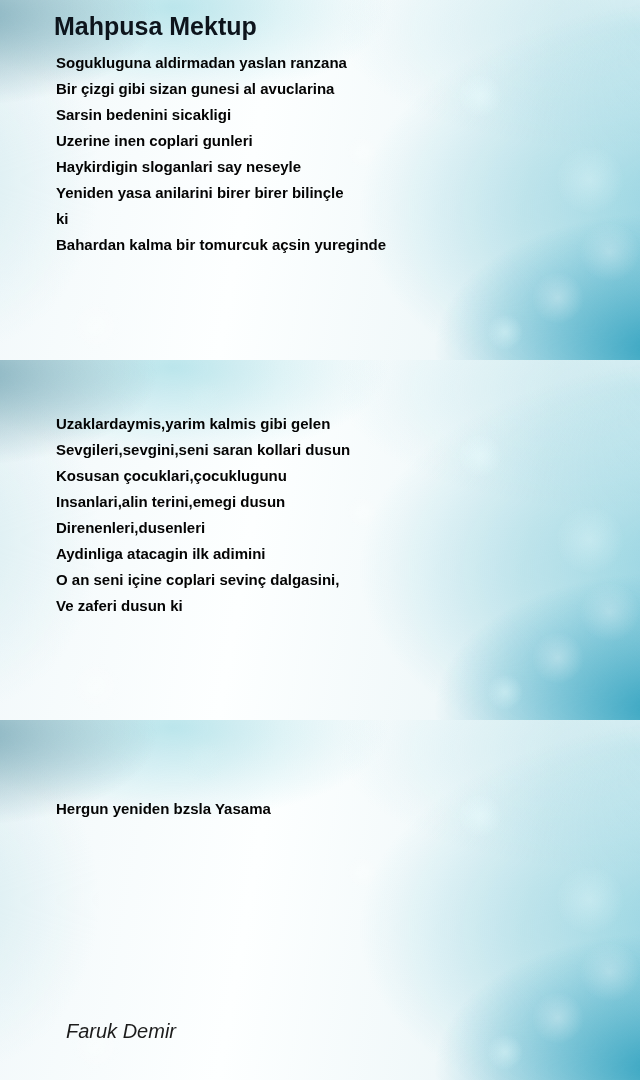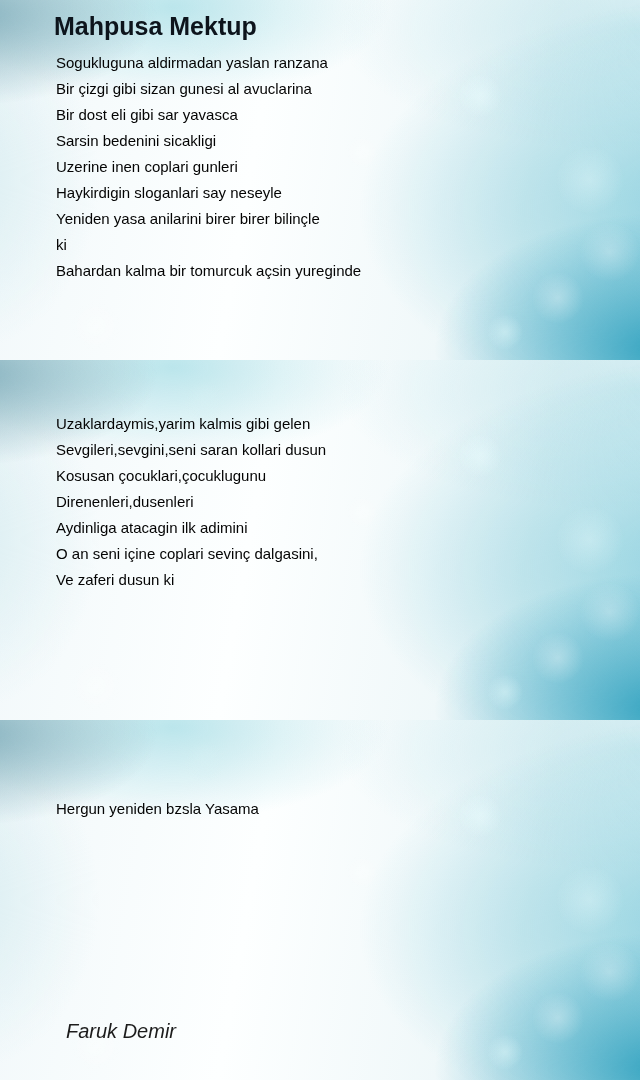--- a/index.html
+++ b/index.html
@@ -44,21 +44,21 @@
     font-size: 25px;
     font-weight: bold;
     color: #0d141c;
     letter-spacing: 0px;
   }
   .stanza {
     position: absolute;
     left: 56px;
     margin: 0;
     font-size: 15px;
-    font-weight: normal;
+    font-weight: bold;
     color: #040404;
     line-height: 26px;
     white-space: nowrap;
   }
   .stanza-1 { top: 50px; }
   .stanza-2 { top: 411px; }
   .stanza-3 { top: 796px; }
   .author {
     position: absolute;
     left: 66px;
@@ -73,33 +73,33 @@
 </head>
 <body>
 
 <div class="page">
 
   <h1 class="title">Mahpusa Mektup</h1>
 
   <div class="stanza stanza-1">
     <div class="line">Sogukluguna aldirmadan yaslan ranzana</div>
     <div class="line">Bir çizgi gibi sizan gunesi al avuclarina</div>
-    <div class="line">Bir dost eli gibi sar yavasca</div>
     <div class="line">Sarsin bedenini sicakligi</div>
     <div class="line">Uzerine inen coplari gunleri</div>
     <div class="line">Haykirdigin sloganlari say neseyle</div>
     <div class="line">Yeniden yasa anilarini birer birer bilinçle</div>
     <div class="line">ki</div>
     <div class="line">Bahardan kalma bir tomurcuk açsin yureginde</div>
   </div>
 
   <div class="stanza stanza-2">
     <div class="line">Uzaklardaymis,yarim kalmis gibi gelen</div>
     <div class="line">Sevgileri,sevgini,seni saran kollari dusun</div>
     <div class="line">Kosusan çocuklari,çocuklugunu</div>
+    <div class="line">Insanlari,alin terini,emegi dusun</div>
     <div class="line">Direnenleri,dusenleri</div>
     <div class="line">Aydinliga atacagin ilk adimini</div>
     <div class="line">O an seni içine coplari sevinç dalgasini,</div>
     <div class="line">Ve zaferi dusun ki</div>
   </div>
 
   <div class="stanza stanza-3">
     <div class="line">Hergun yeniden bzsla Yasama</div>
   </div>
 

